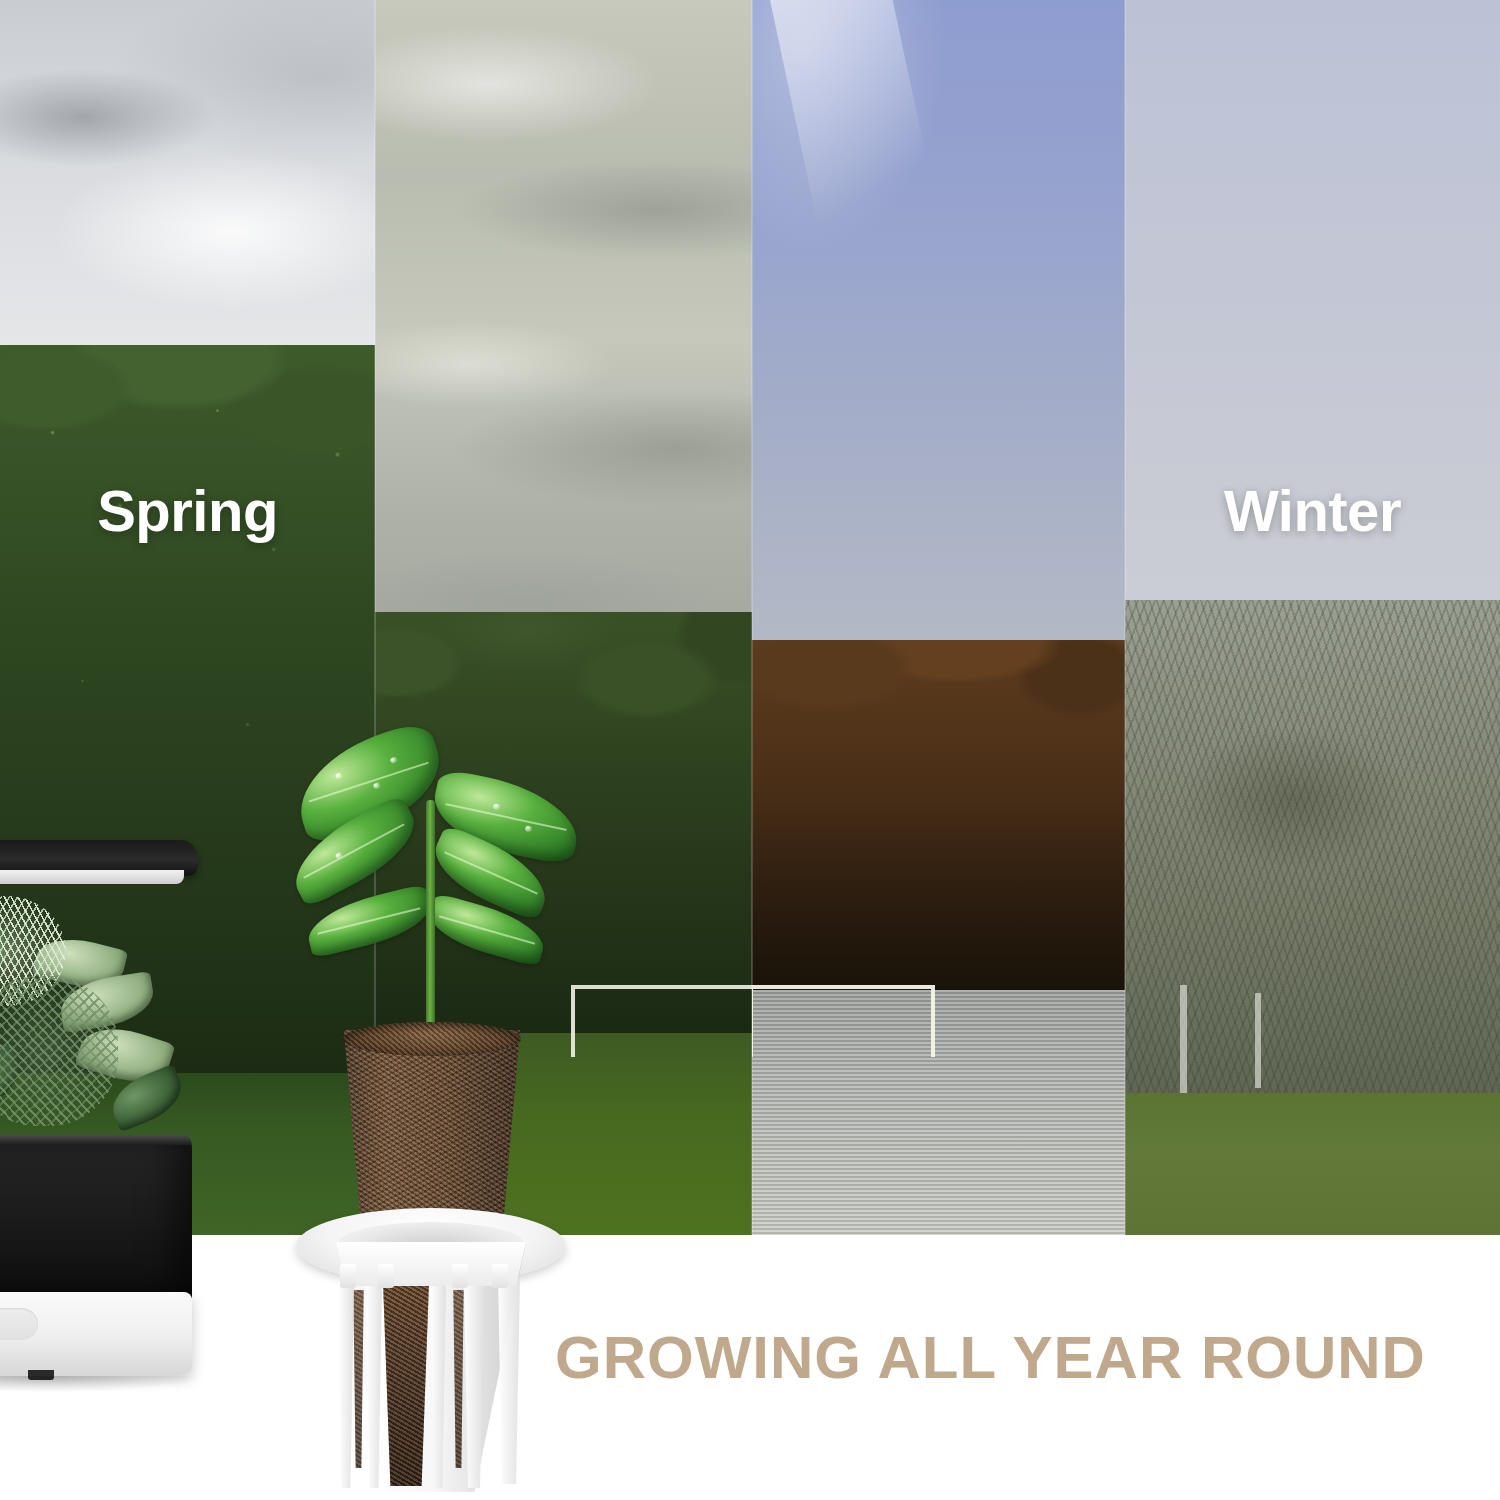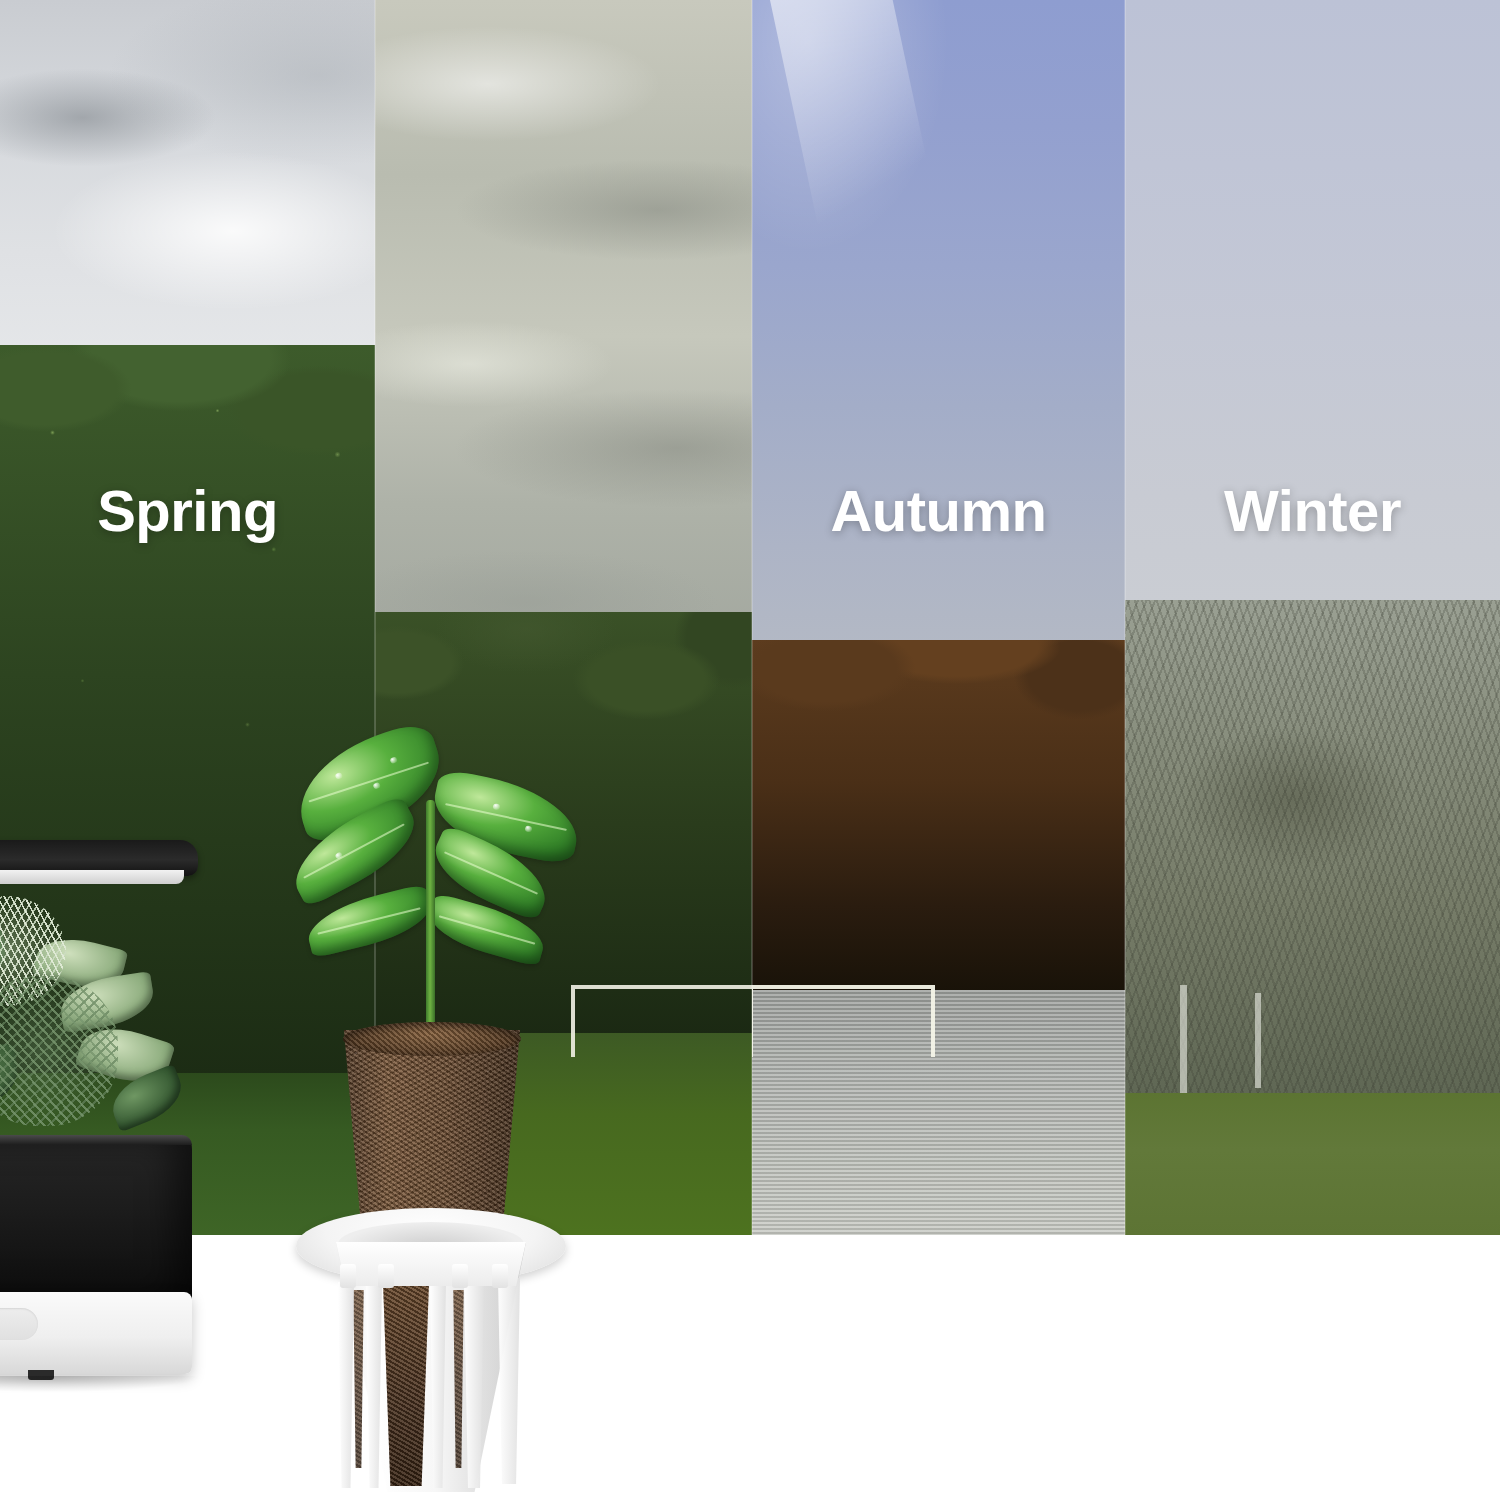--- a/index.html
+++ b/index.html
@@ -372,21 +372,20 @@
       <div class="trees"></div>
       <div class="ground"></div>
       <div class="goal-summer"></div>
     </div>
 
     <div class="panel p-autumn">
       <div class="sky"></div>
       <div class="trees"></div>
       <div class="ground"></div>
       <div class="goal-autumn"></div>
-      <div class="season-label">Autumn</div>
     </div>
 
     <div class="panel p-winter">
       <div class="sky"></div>
       <div class="trees"></div>
       <div class="ground"></div>
       <div class="season-label">Winter</div>
     </div>
   </div>
 
@@ -470,14 +469,15 @@
     <div class="basket-rib" style="left:184px; top:552px; width:20px; height:206px; clip-path:polygon(0% 0%,100% 0%,80% 100%,20% 100%);"></div>
     <div class="basket-rib" style="left:218px; top:548px; width:22px; height:206px; clip-path:polygon(0% 0%,100% 0%,82% 100%,18% 100%);"></div>
 
     <div class="basket-collar"></div>
     <div class="basket-tab" style="left:60px;  top:534px;"></div>
     <div class="basket-tab" style="left:98px;  top:534px;"></div>
     <div class="basket-tab" style="left:172px; top:534px;"></div>
     <div class="basket-tab" style="left:212px; top:534px;"></div>
   </div>
 
+  <div id="tagline">GROWING ALL YEAR ROUND</div>
 
 </div>
 
 </body></html>

